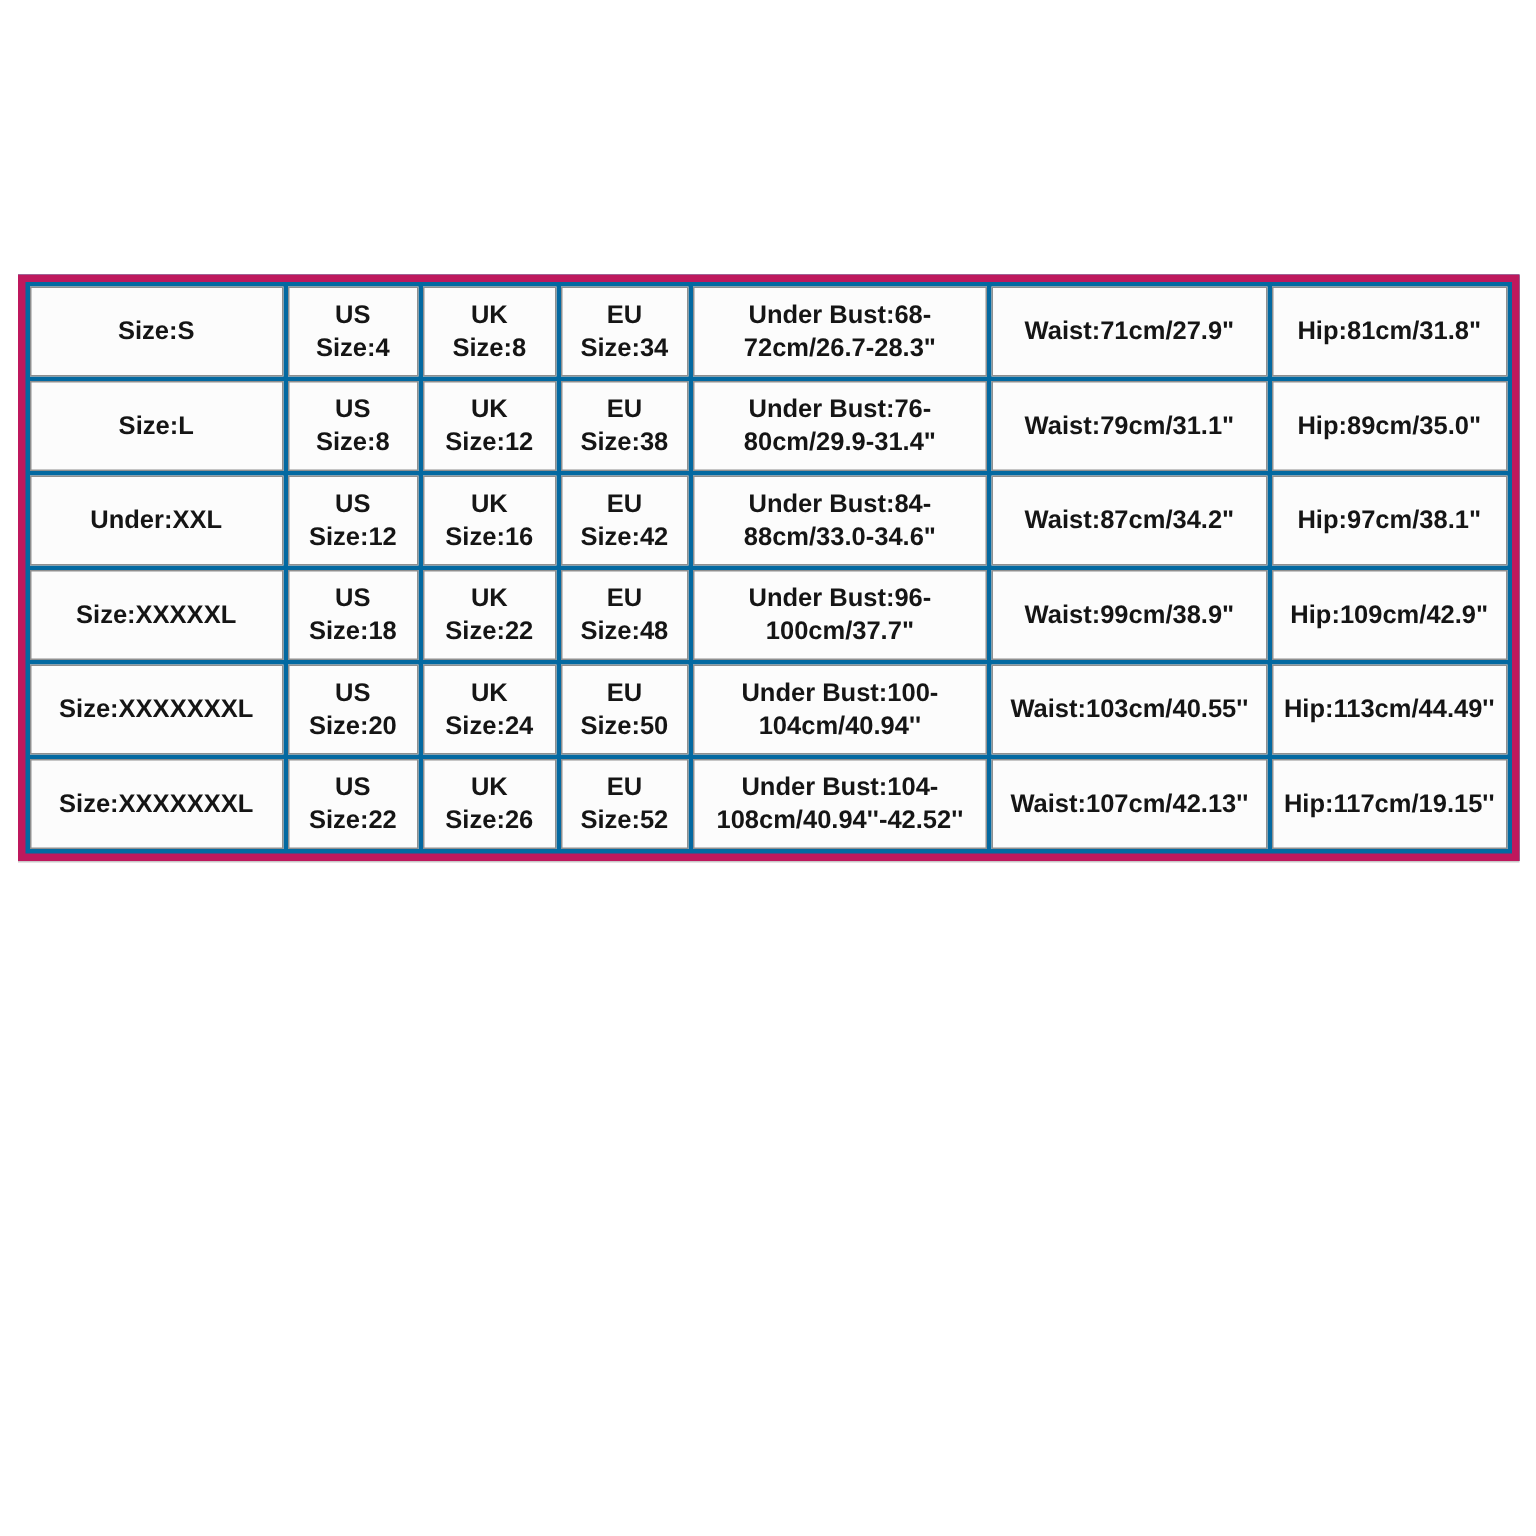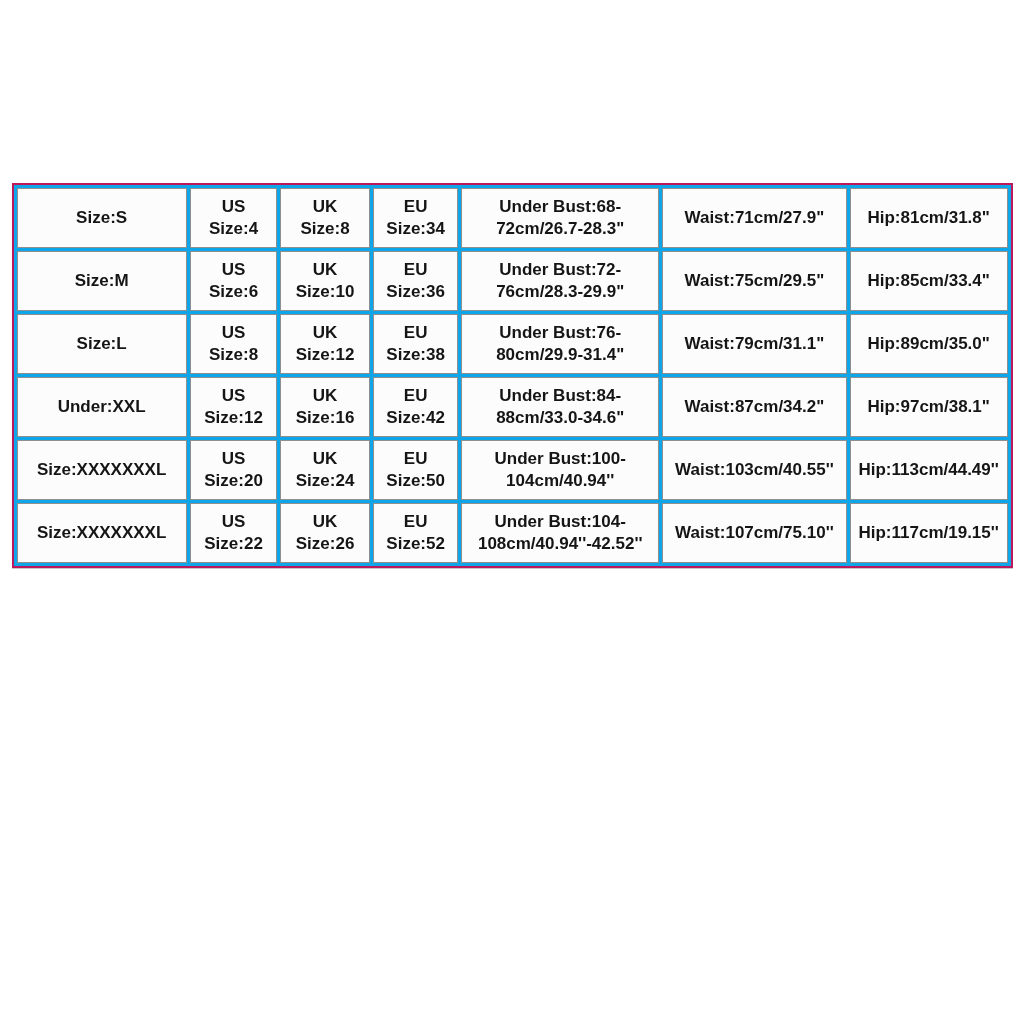--- a/index.html
+++ b/index.html
@@ -13,22 +13,22 @@
     font-family: "Liberation Sans", sans-serif;
     box-sizing: border-box;
     padding-top: 183px;
   }
   table.size-chart {
     margin: 0 auto;
     width: 1001px;
     table-layout: fixed;
     border-collapse: separate;
     border-spacing: 3px;
-    border: 2px solid #be185d;
-    background: #0ea5e9;
+    border: 5px solid #be185d;
+    background: #0369a1;
     box-shadow: 0 1px 0 #c9c9c9;
   }
   col.c-size       { width: 17.5%; }
   col.c-us         { width: 9.0%;  }
   col.c-uk         { width: 9.2%;  }
   col.c-eu         { width: 8.8%;  }
   col.c-under-bust { width: 20.3%; }
   col.c-waist      { width: 19.0%; }
   col.c-hip        { width: 16.2%; }
   td {
@@ -67,33 +67,20 @@
         <td>UK
 Size:8</td>
         <td>EU
 Size:34</td>
         <td>Under Bust:68-
 72cm/26.7-28.3"</td>
         <td>Waist:71cm/27.9"</td>
         <td>Hip:81cm/31.8"</td>
       </tr>
       <tr>
-        <td>Size:M</td>
-        <td>US
-Size:6</td>
-        <td>UK
-Size:10</td>
-        <td>EU
-Size:36</td>
-        <td>Under Bust:72-
-76cm/28.3-29.9"</td>
-        <td>Waist:75cm/29.5"</td>
-        <td>Hip:85cm/33.4"</td>
-      </tr>
-      <tr>
         <td>Size:L</td>
         <td>US
 Size:8</td>
         <td>UK
 Size:12</td>
         <td>EU
 Size:38</td>
         <td>Under Bust:76-
 80cm/29.9-31.4"</td>
         <td>Waist:79cm/31.1"</td>
@@ -106,20 +93,33 @@
         <td>UK
 Size:16</td>
         <td>EU
 Size:42</td>
         <td>Under Bust:84-
 88cm/33.0-34.6"</td>
         <td>Waist:87cm/34.2"</td>
         <td>Hip:97cm/38.1"</td>
       </tr>
       <tr>
+        <td>Size:XXXXXL</td>
+        <td>US
+Size:18</td>
+        <td>UK
+Size:22</td>
+        <td>EU
+Size:48</td>
+        <td>Under Bust:96-
+100cm/37.7"</td>
+        <td>Waist:99cm/38.9"</td>
+        <td>Hip:109cm/42.9"</td>
+      </tr>
+      <tr>
         <td>Size:XXXXXXXL</td>
         <td>US
 Size:20</td>
         <td>UK
 Size:24</td>
         <td>EU
 Size:50</td>
         <td>Under Bust:100-
 104cm/40.94''</td>
         <td>Waist:103cm/40.55''</td>
@@ -128,17 +128,17 @@
       <tr>
         <td>Size:XXXXXXXL</td>
         <td>US
 Size:22</td>
         <td>UK
 Size:26</td>
         <td>EU
 Size:52</td>
         <td>Under Bust:104-
 108cm/40.94''-42.52''</td>
-        <td>Waist:107cm/75.10''</td>
+        <td>Waist:107cm/42.13''</td>
         <td>Hip:117cm/19.15''</td>
       </tr>
     </tbody>
 </table>
 
 </body></html>

